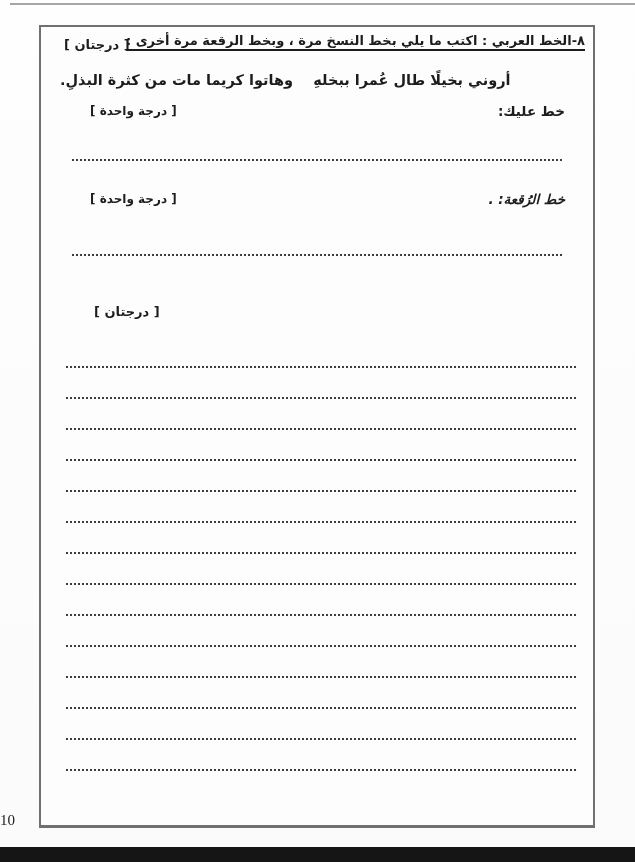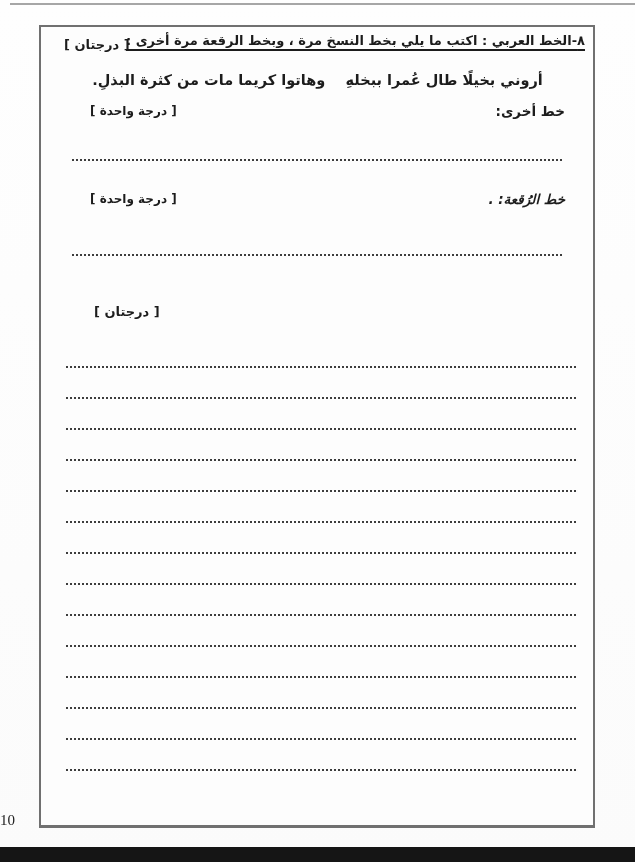--- a/index.html
+++ b/index.html
@@ -37,21 +37,21 @@
     white-space:nowrap;
   }
   .underlined{
     text-decoration:underline;
     text-underline-offset:4px;
     text-decoration-thickness:1.5px;
   }
   .sec-title{font-size:13px;}
   .poetry{
     left:60px;right:60px;top:71px;
-    text-align:center;font-size:14.5px;
+    text-align:left;font-size:14.5px;
     white-space:nowrap;
   }
   .script-label{font-size:13.5px;}
   .marks-sm{font-size:12px;}
   .marks-md{font-size:13px;}
   .dotline{
     height:2px;width:100%;
     background-image:repeating-linear-gradient(90deg,#3d3d3d 0,#3d3d3d 2px,transparent 2px,transparent 4px);
   }
   .dotline.single{position:absolute;left:72px;width:492px;}
@@ -78,21 +78,21 @@
 
   <div class="top-rule"></div>
 
   <div class="sheet"></div>
 
   <div class="ar sec-title underlined" style="right:50px;top:32px;">٨-الخط العربي : اكتب ما يلي بخط النسخ مرة ، وبخط الرقعة مرة أخرى :</div>
   <div class="bracket marks-md" style="left:64px;top:37px;">[ درجتان ]</div>
 
   <div class="ar poetry">أروني بخيلًا طال عُمرا ببخلهِ &nbsp;&nbsp; وهاتوا كريما مات من كثرة البذلِ.</div>
 
-  <div class="ar script-label" style="right:70px;top:102px;">خط أخرى:</div>
+  <div class="ar script-label" style="right:70px;top:102px;">خط عليك:</div>
   <div class="bracket marks-sm" style="left:90px;top:104px;">[ درجة واحدة ]</div>
 
   <div class="dotline single" style="top:159px;"></div>
 
   <div class="ar script-label" style="right:70px;top:190px;font-style:italic;">خط الرُقعة: .</div>
   <div class="bracket marks-sm" style="left:90px;top:192px;">[ درجة واحدة ]</div>
 
   <div class="dotline single" style="top:254px;"></div>
 
   <div class="bracket marks-md" style="left:94px;top:304px;">[ درجتان ]</div>

